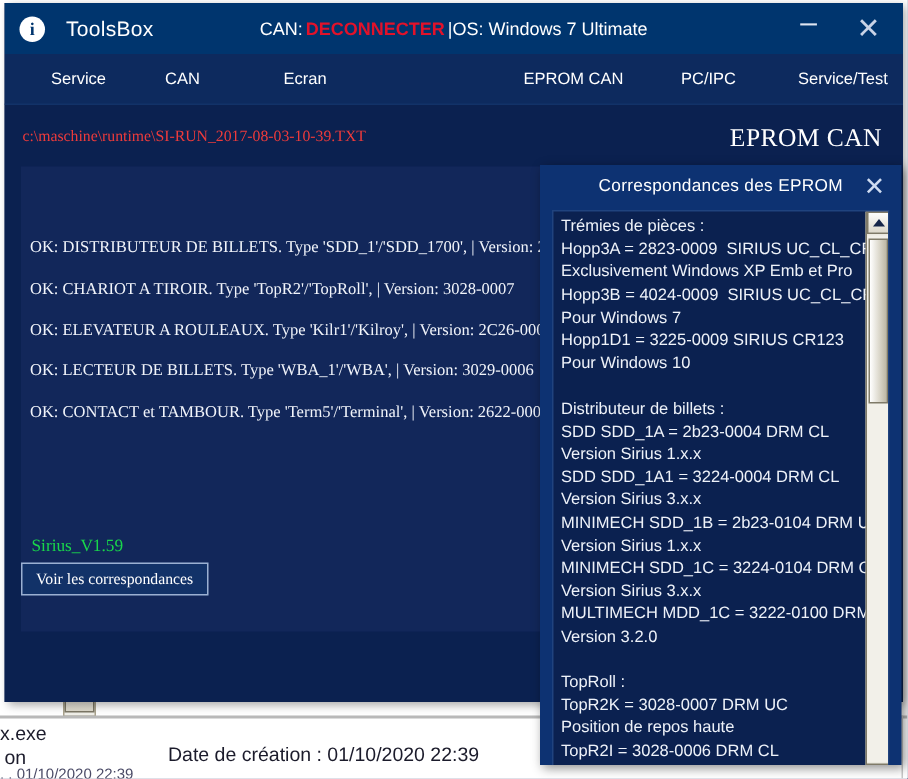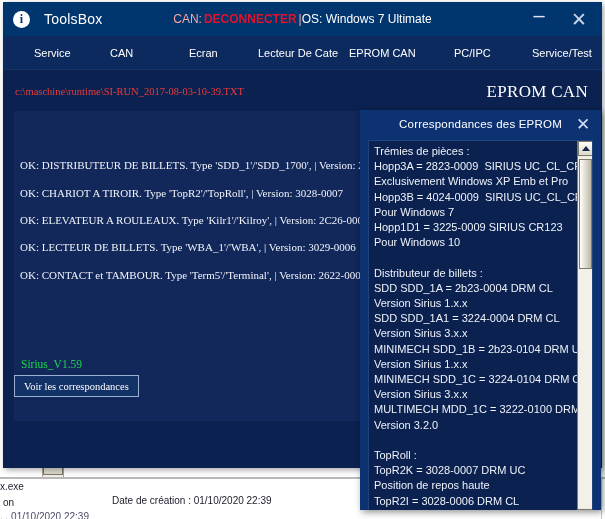--- a/index.html
+++ b/index.html
@@ -37,21 +37,21 @@
     display:block; width:0; height:0;
     border-left:5px solid transparent; border-right:5px solid transparent;
     border-top:6px solid #16264a;
   }
   .bg-hsep {
     position: absolute; left: 0; top: 477px; width: 605px; height: 2px;
     background: #b8b8b8;
   }
   .bg-line-text {
     position: absolute;
-    font-size: 10px; color: #1b1b2b;
+    font-size: 13px; color: #1b1b2b;
     white-space: nowrap;
   }
   .bg-row1-a { left: 0px; top: 481px; }
   .bg-row1-b { left: 112px; top: 495px; }
   .bg-row2-a { left: 3px; top: 497px; }
   .bg-row3-a { left: 0px; top: 511px; color:#4a4a66; font-size:10px; }
   .bg-vline {
     position:absolute; left: 601px; top: 477px; width:1px; height:42px; background:#c8c8c8;
   }
 
@@ -82,21 +82,21 @@
   .title-app-name {
     margin-left: 14px;
     color: #ffffff; font-size: 14px; letter-spacing: .2px;
   }
   .title-center {
     position: absolute; left: 0; right: 0; top: 0; height: 34px;
     display: flex; align-items: center; justify-content: center;
     font-size: 12px; color: #ffffff;
     pointer-events: none;
   }
-  .title-center .lbl { color:#fca5a5; }
+  .title-center .lbl { color:#ffffff; }
   .title-center .val { color:#e2122a; font-weight: bold; margin: 0 2px; }
   .title-center .os  { color:#ffffff; }
   .win-btns {
     position: absolute; right: 4px; top: 0; height: 34px;
     display: flex; align-items: center; gap: 2px;
   }
   .win-btn {
     width: 38px; height: 30px;
     display:flex; align-items:center; justify-content:center;
     color: #dfe6f2; font-size: 16px; font-weight: 300;
@@ -283,21 +283,20 @@
       <div class="win-btns">
         <div class="win-btn minimize">–</div>
         <div class="win-btn close">✕</div>
       </div>
     </div>
 
     <div class="menubar">
       <div class="menu-item" style="left:31px">Service</div>
       <div class="menu-item" style="left:107px">CAN</div>
       <div class="menu-item" style="left:186px">Ecran</div>
-      <div class="menu-item" style="left:255px">Lecteur De Cate</div>
       <div class="menu-item" style="left:346px">EPROM CAN</div>
       <div class="menu-item" style="left:451px">PC/IPC</div>
       <div class="menu-item" style="left:529px">Service/Test</div>
       <div class="menu-underline"></div>
     </div>
 
     <div class="content">
 
       <div class="filepath">c:\maschine\runtime\SI-RUN_2017-08-03-10-39.TXT</div>
 

